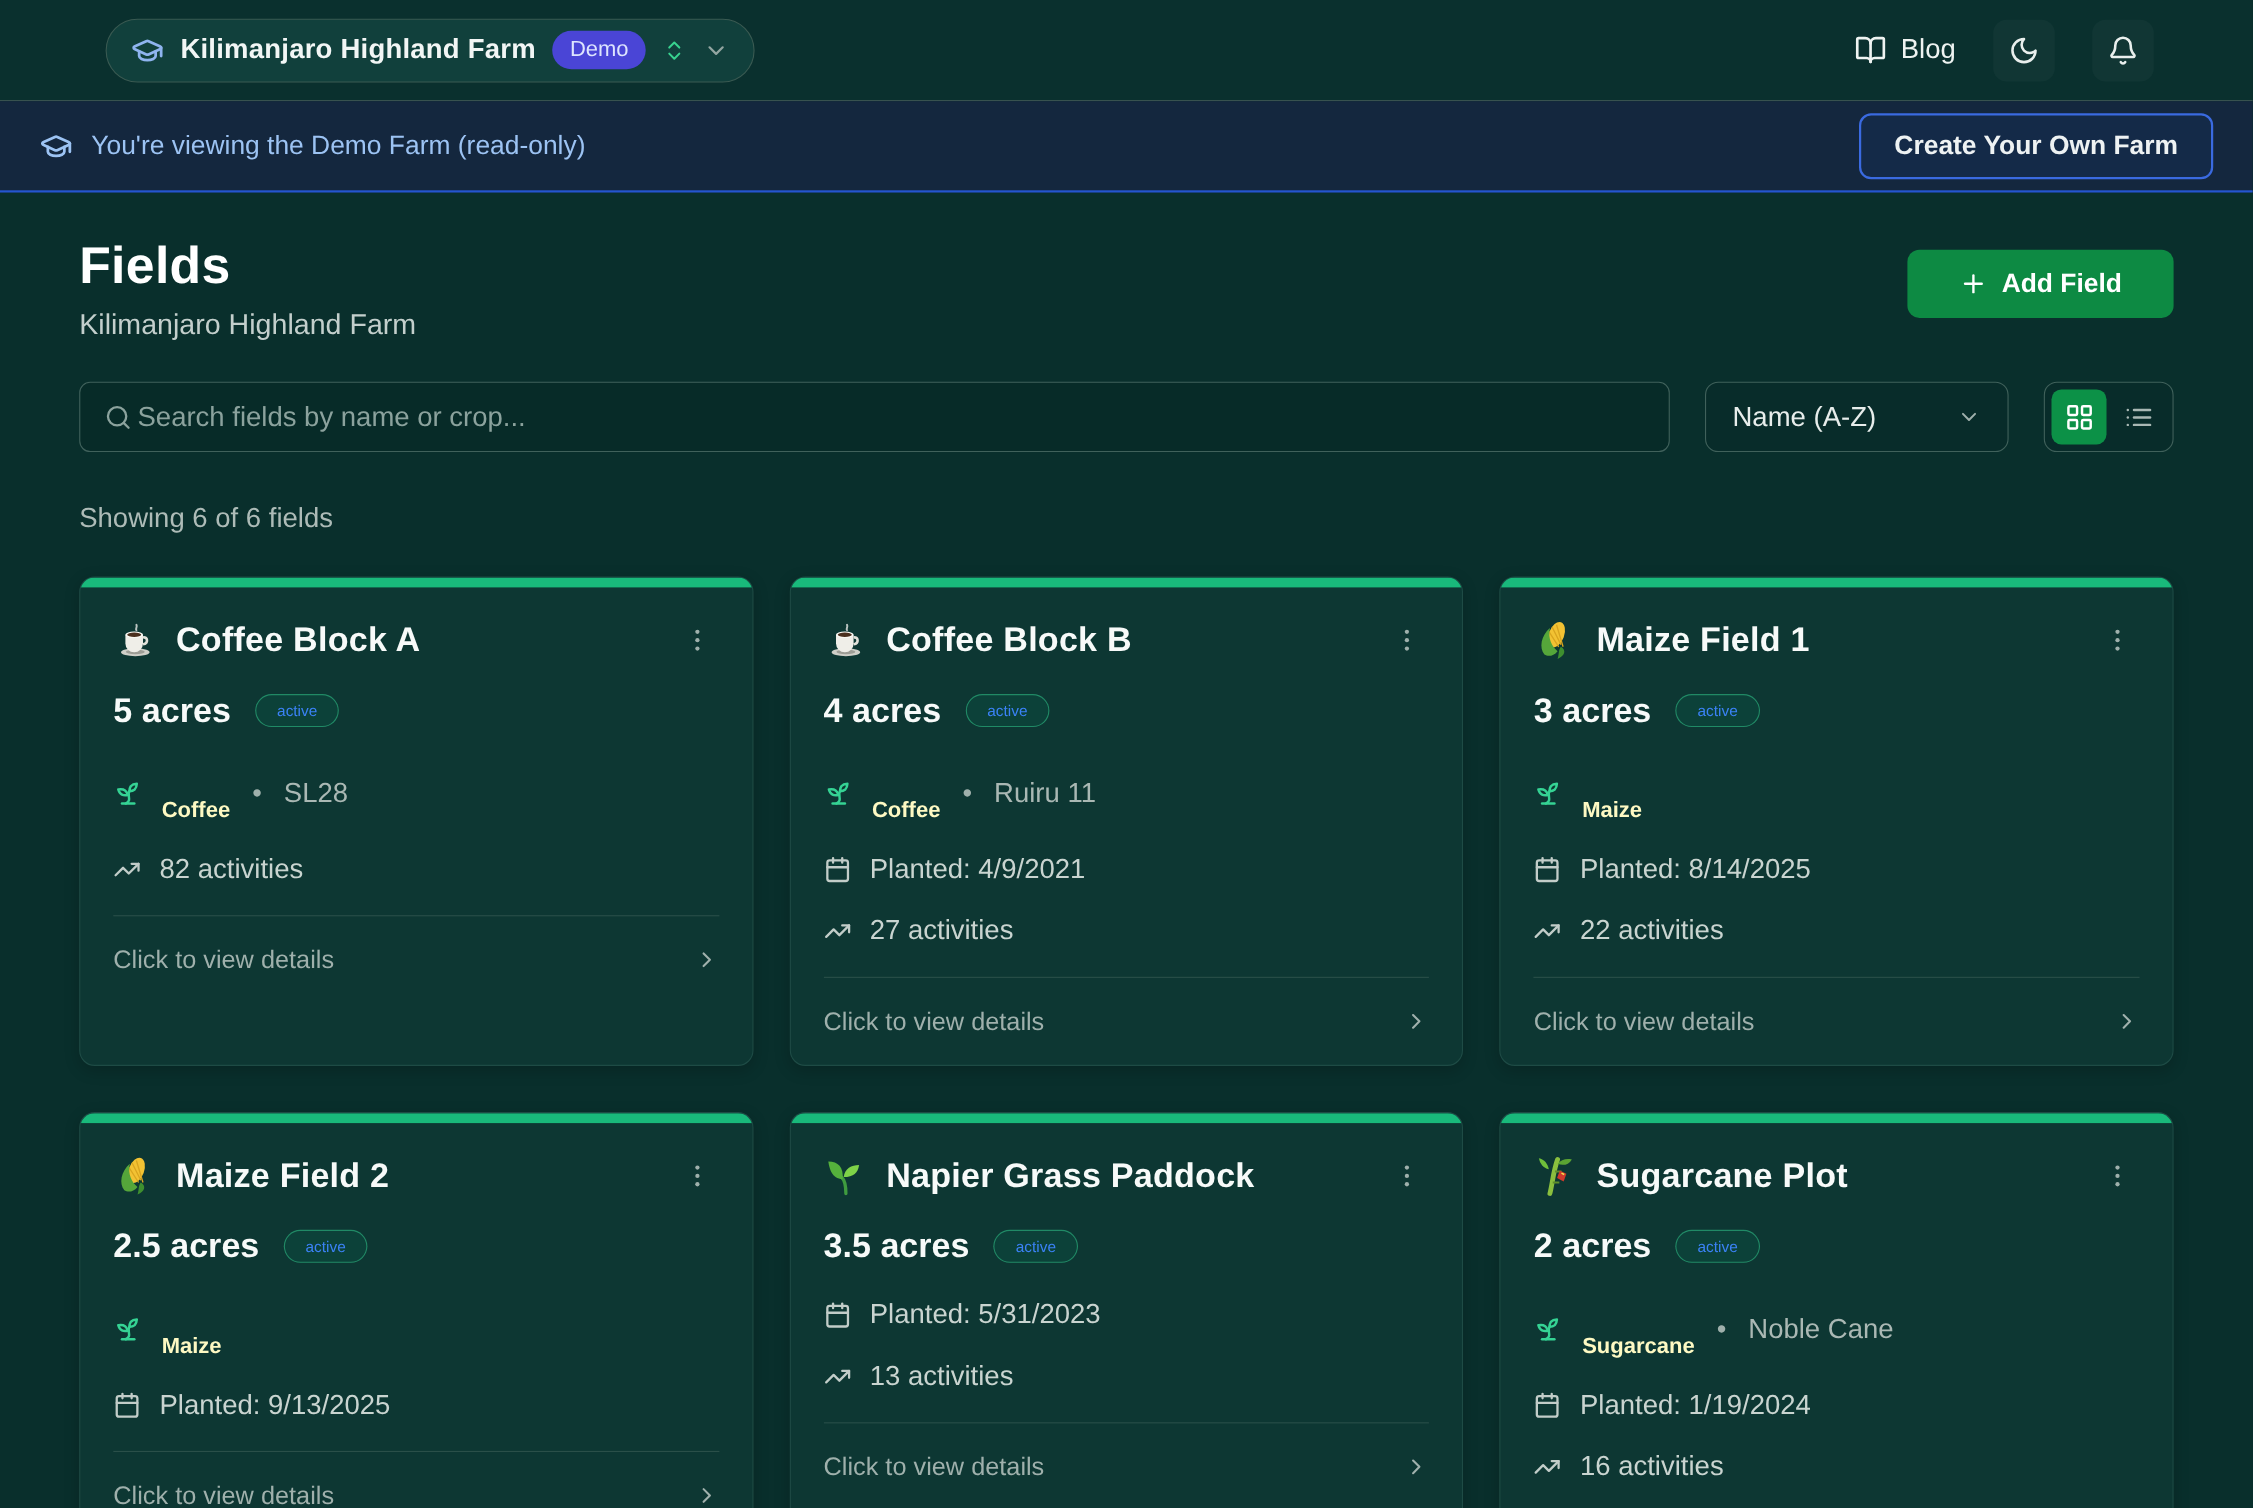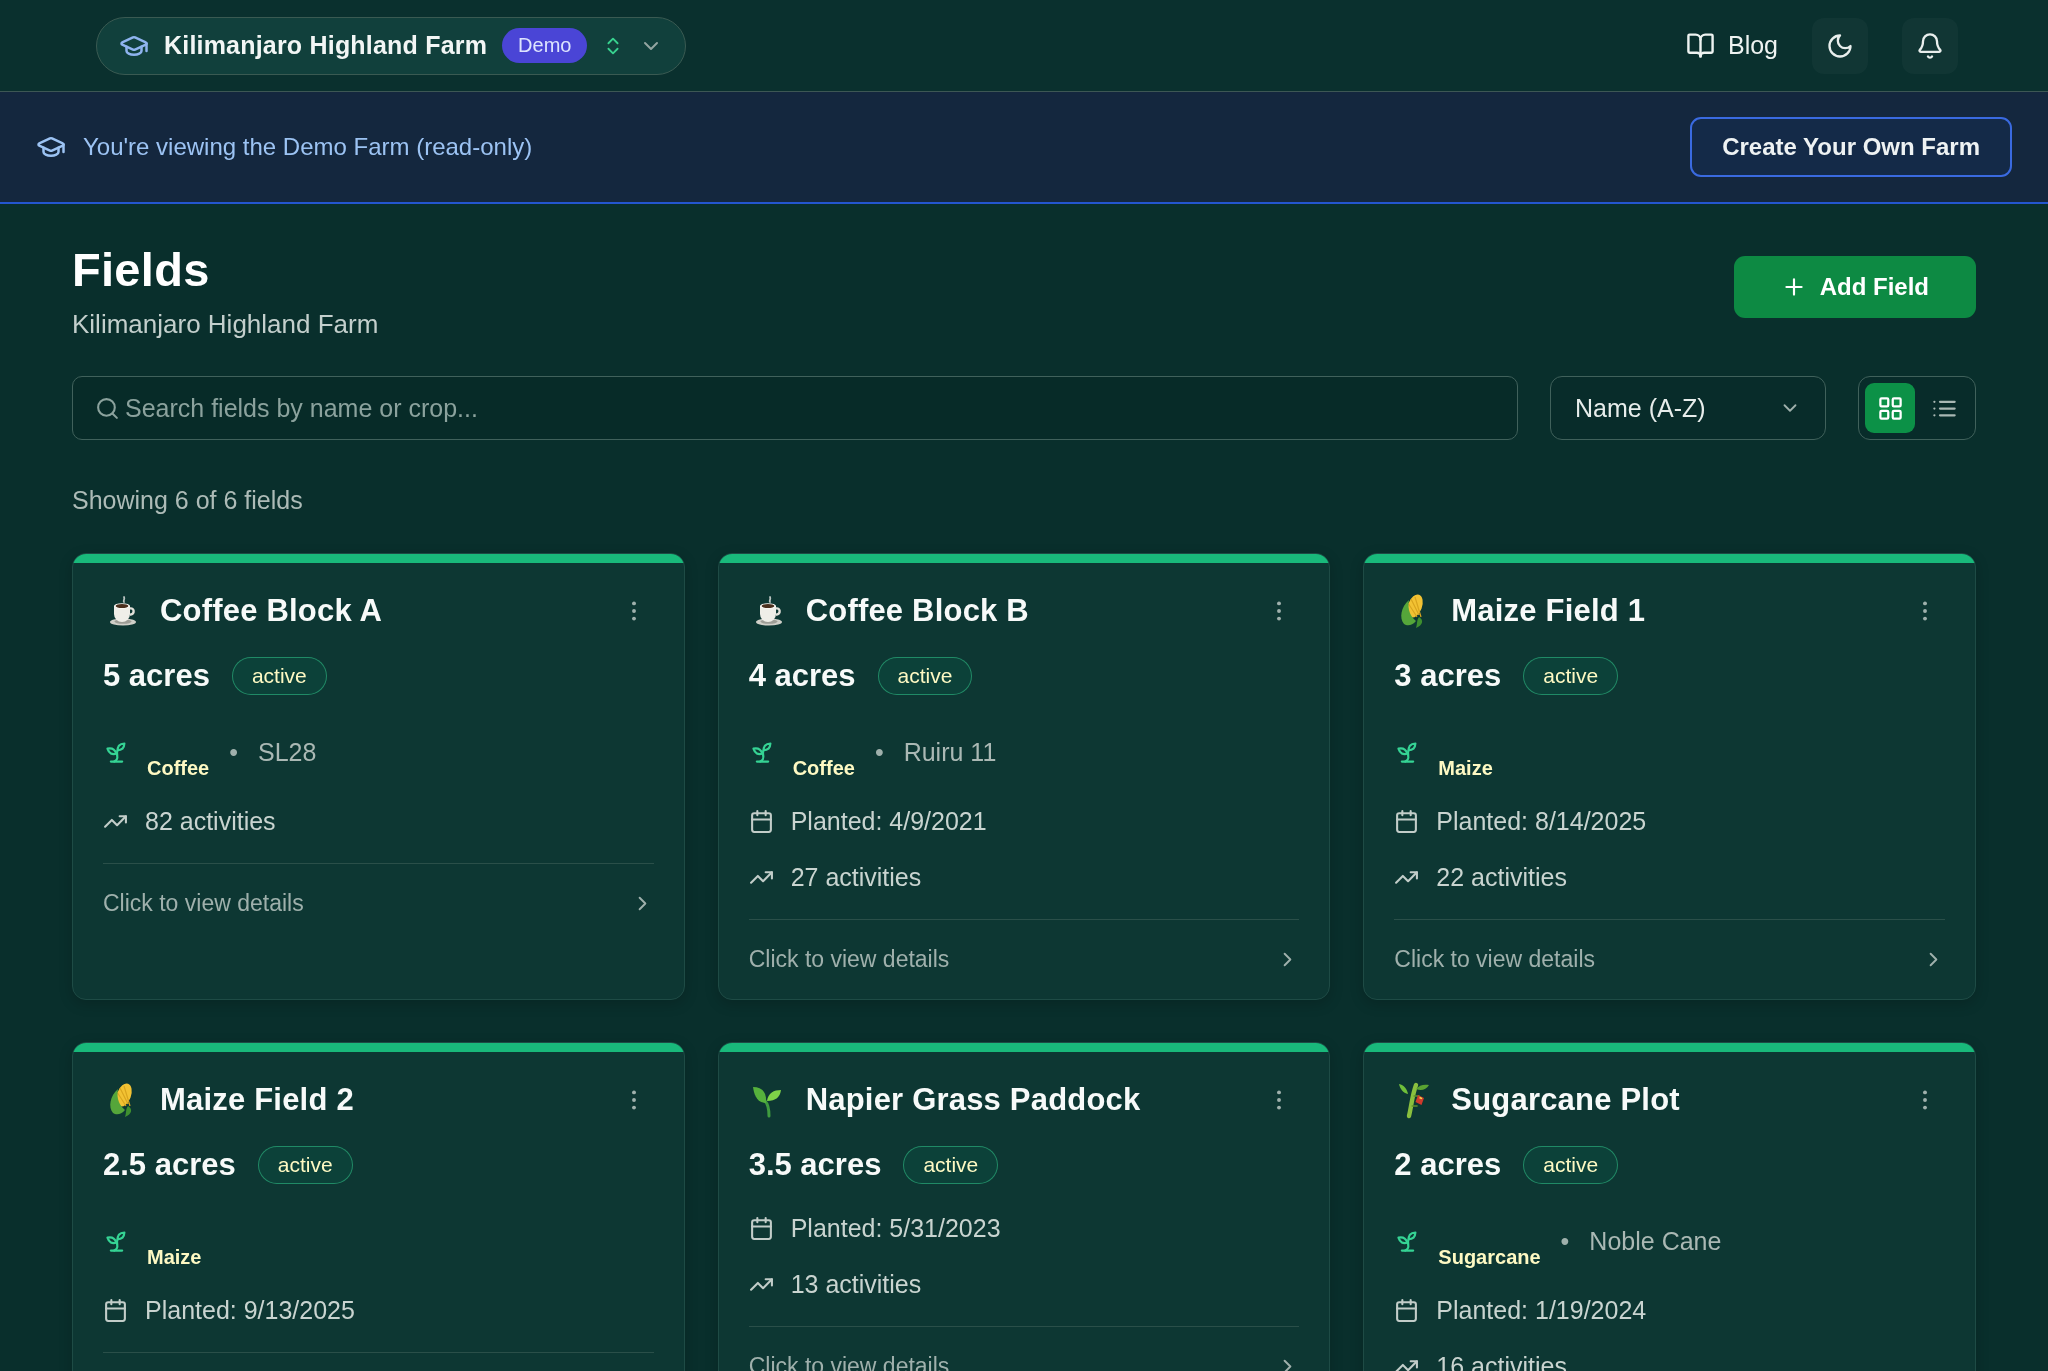--- a/index.html
+++ b/index.html
@@ -40,21 +40,21 @@
     font-family: inherit;
   }
   .icon-btn {
     width: 56px; height: 56px; border-radius: 12px; border: none;
     background: rgba(255,255,255,0.03); color: #e9efed;
     display: flex; align-items: center; justify-content: center; cursor: pointer;
   }
 
   
   .banner {
-    height: 112px; background: #14273e; border-bottom: 2px solid #2456cf;
+    height: 83px; background: #14273e; border-bottom: 2px solid #2456cf;
     display: flex; align-items: center; justify-content: space-between;
     padding: 0 36px;
   }
   .banner-left { display: flex; align-items: center; gap: 17px; color: #9cc3f3; }
   .banner-msg { font-size: 24px; font-weight: 500; color: #9cc3f3; }
   .banner-cta {
     height: 60px; padding: 0 30px; border-radius: 11px;
     border: 2px solid #3a6ae0; background: rgba(37,99,235,0.06);
     color: #eef2f3; font-size: 24px; font-weight: 600; cursor: pointer;
     font-family: inherit;
@@ -121,21 +121,21 @@
   .card-title-row { display: flex; align-items: center; gap: 17px; margin-bottom: 26px; }
   .card-title { font-size: 31px; font-weight: 700; color: #f7faf9; letter-spacing: .2px; }
   .kebab-btn {
     margin-left: auto; background: none; border: none; color: #9fb0ac; cursor: pointer;
     width: 40px; height: 40px; display: flex; align-items: center; justify-content: center;
     border-radius: 8px;
   }
   .acres-row { display: flex; align-items: center; gap: 22px; margin-bottom: 30px; }
   .acres { font-size: 31px; font-weight: 700; color: #f7faf9; }
   .status-badge {
-    font-size: 21px; font-weight: 500; color: #fef9c3;
+    font-size: 14px; font-weight: 500; color: #3b82f6;
     border: 1px solid rgba(53,211,148,0.5); background: rgba(16,185,129,0.08);
     padding: 6px 19px; border-radius: 999px;
   }
   .info-row { display: flex; align-items: center; gap: 17px; margin-bottom: 27px; font-size: 25px; color: #c9d4d0; }
   .info-row .row-icon { color: #c2cdc9; flex: none; }
   .info-row .sprout { color: #35d394; }
   .crop-name { font-size: 20px; font-weight: 600; color: #fef9c3; margin-top: 32px; }
   .dot-sep { color: #9fb0ac; font-size: 25px; margin: 0 3px; }
   .variety { color: #aab8b4; font-size: 25px; }
   .card-footer {

